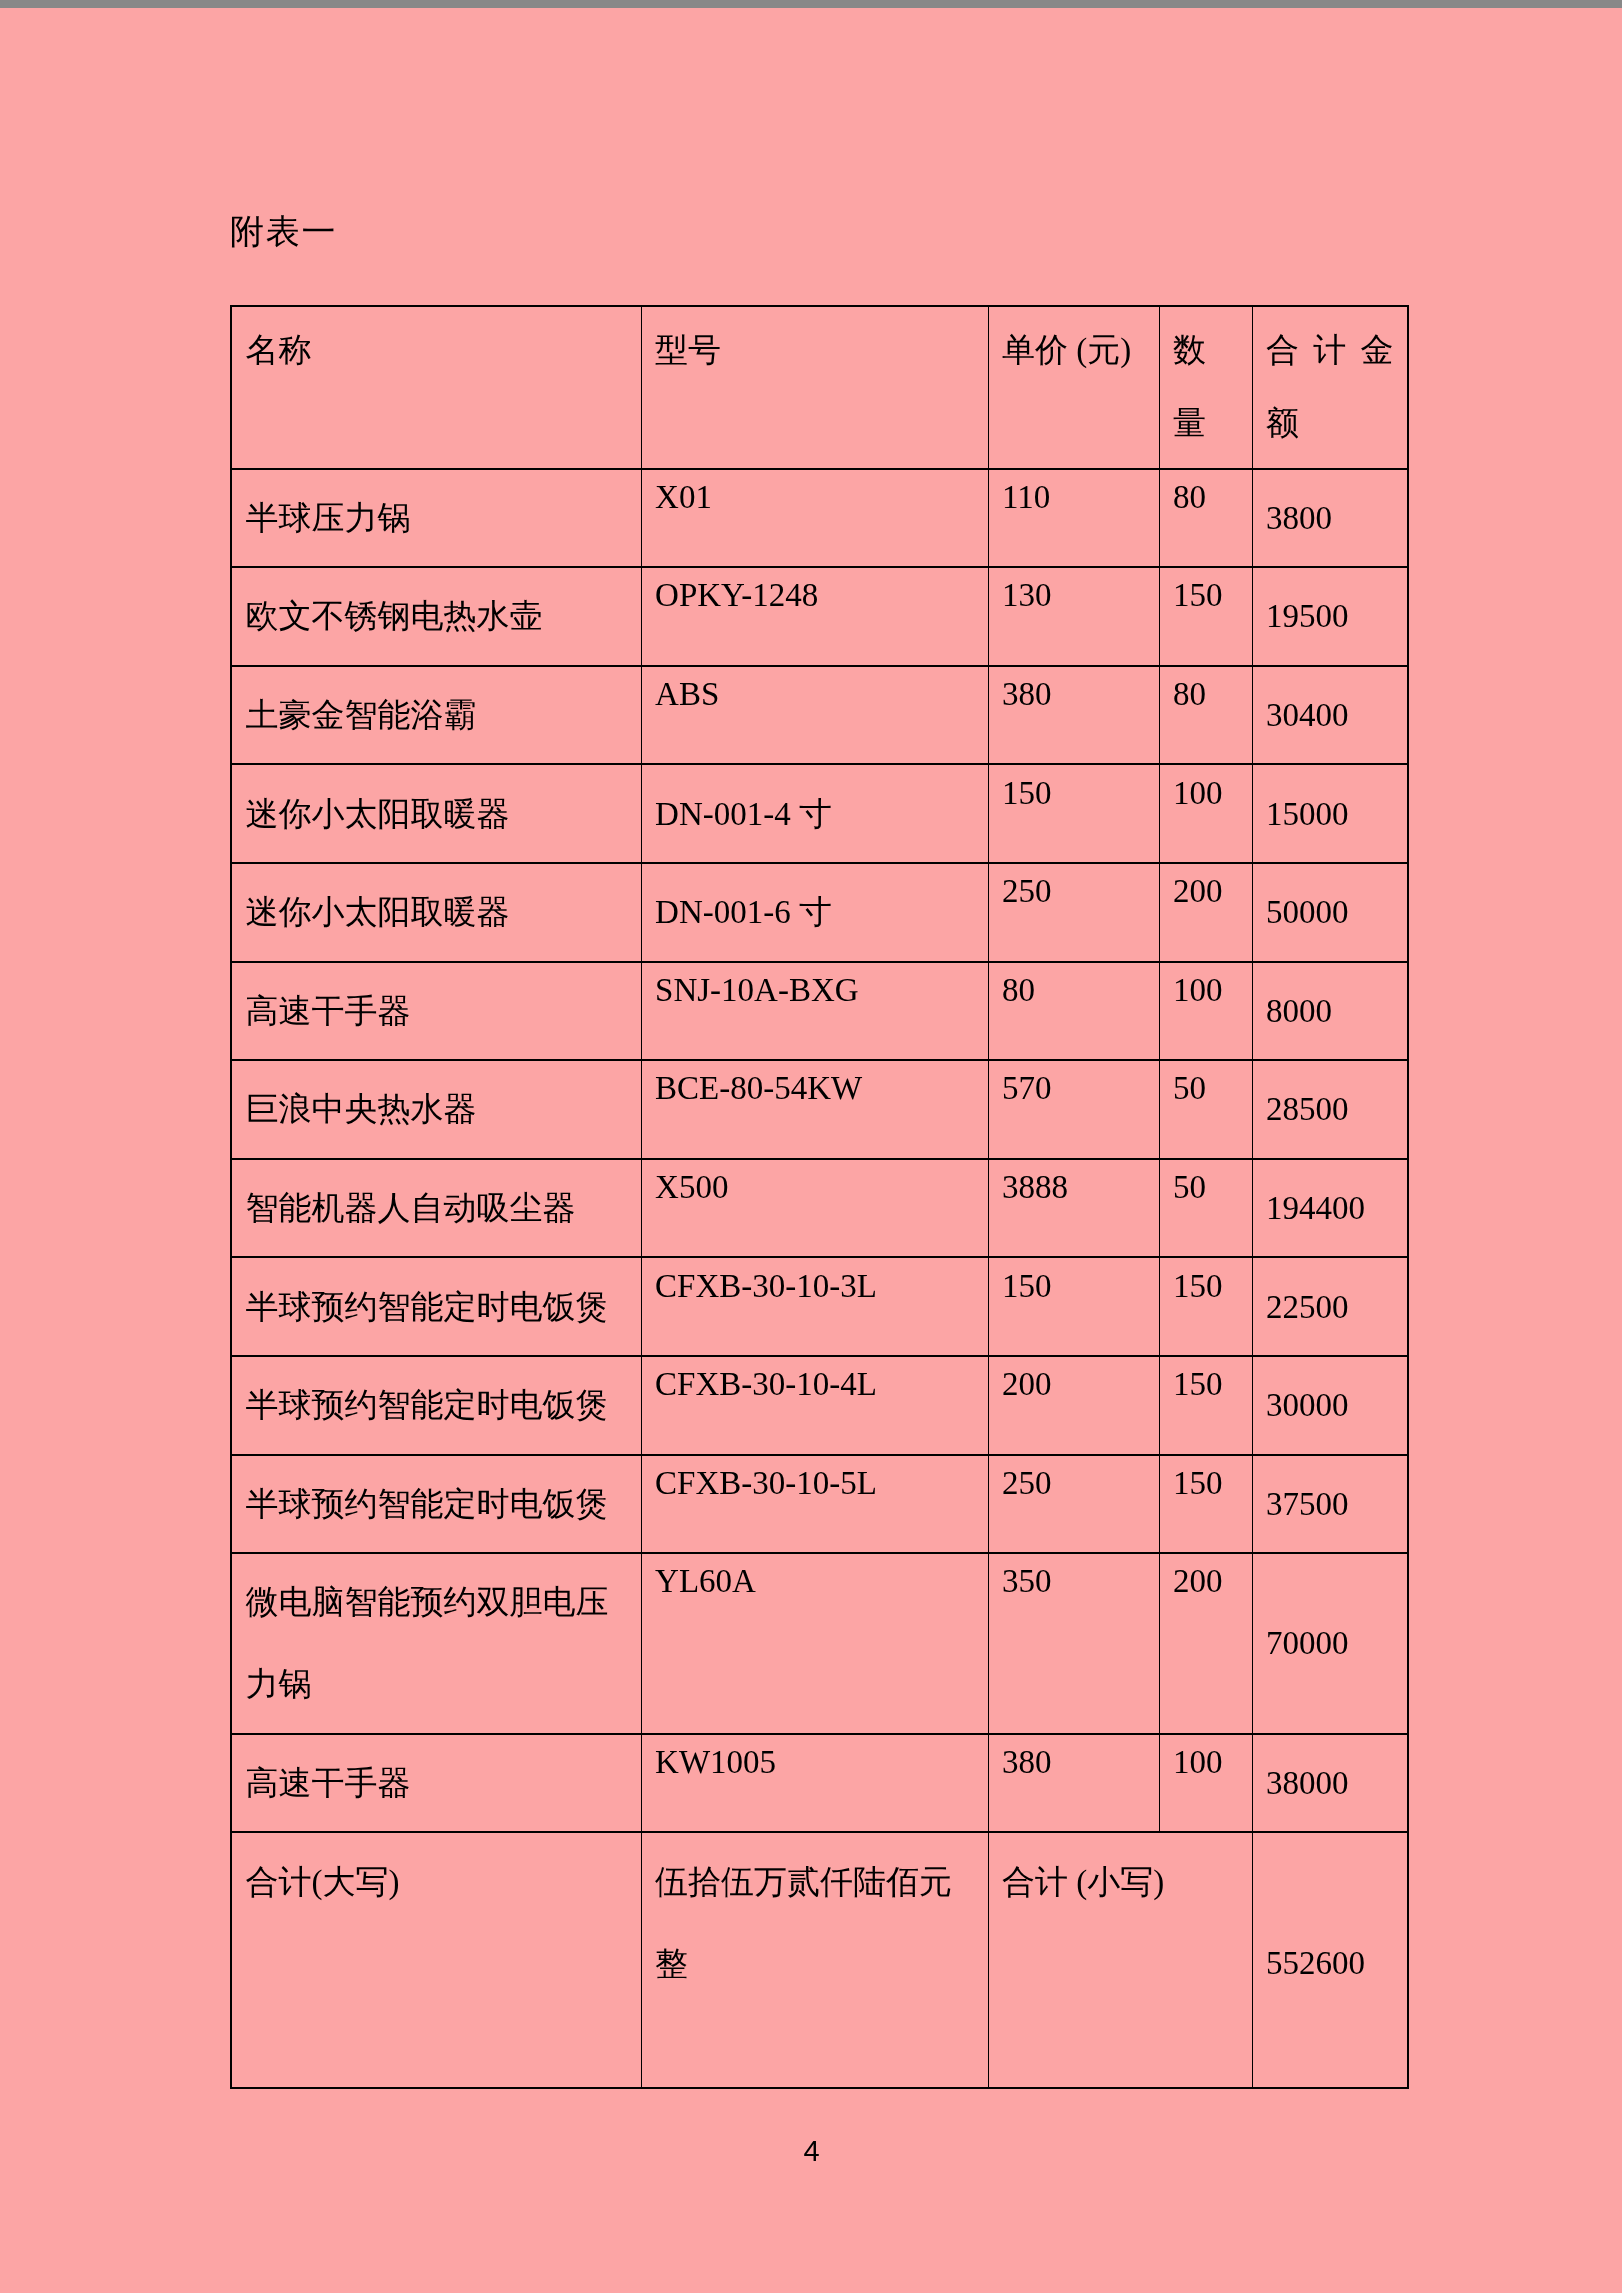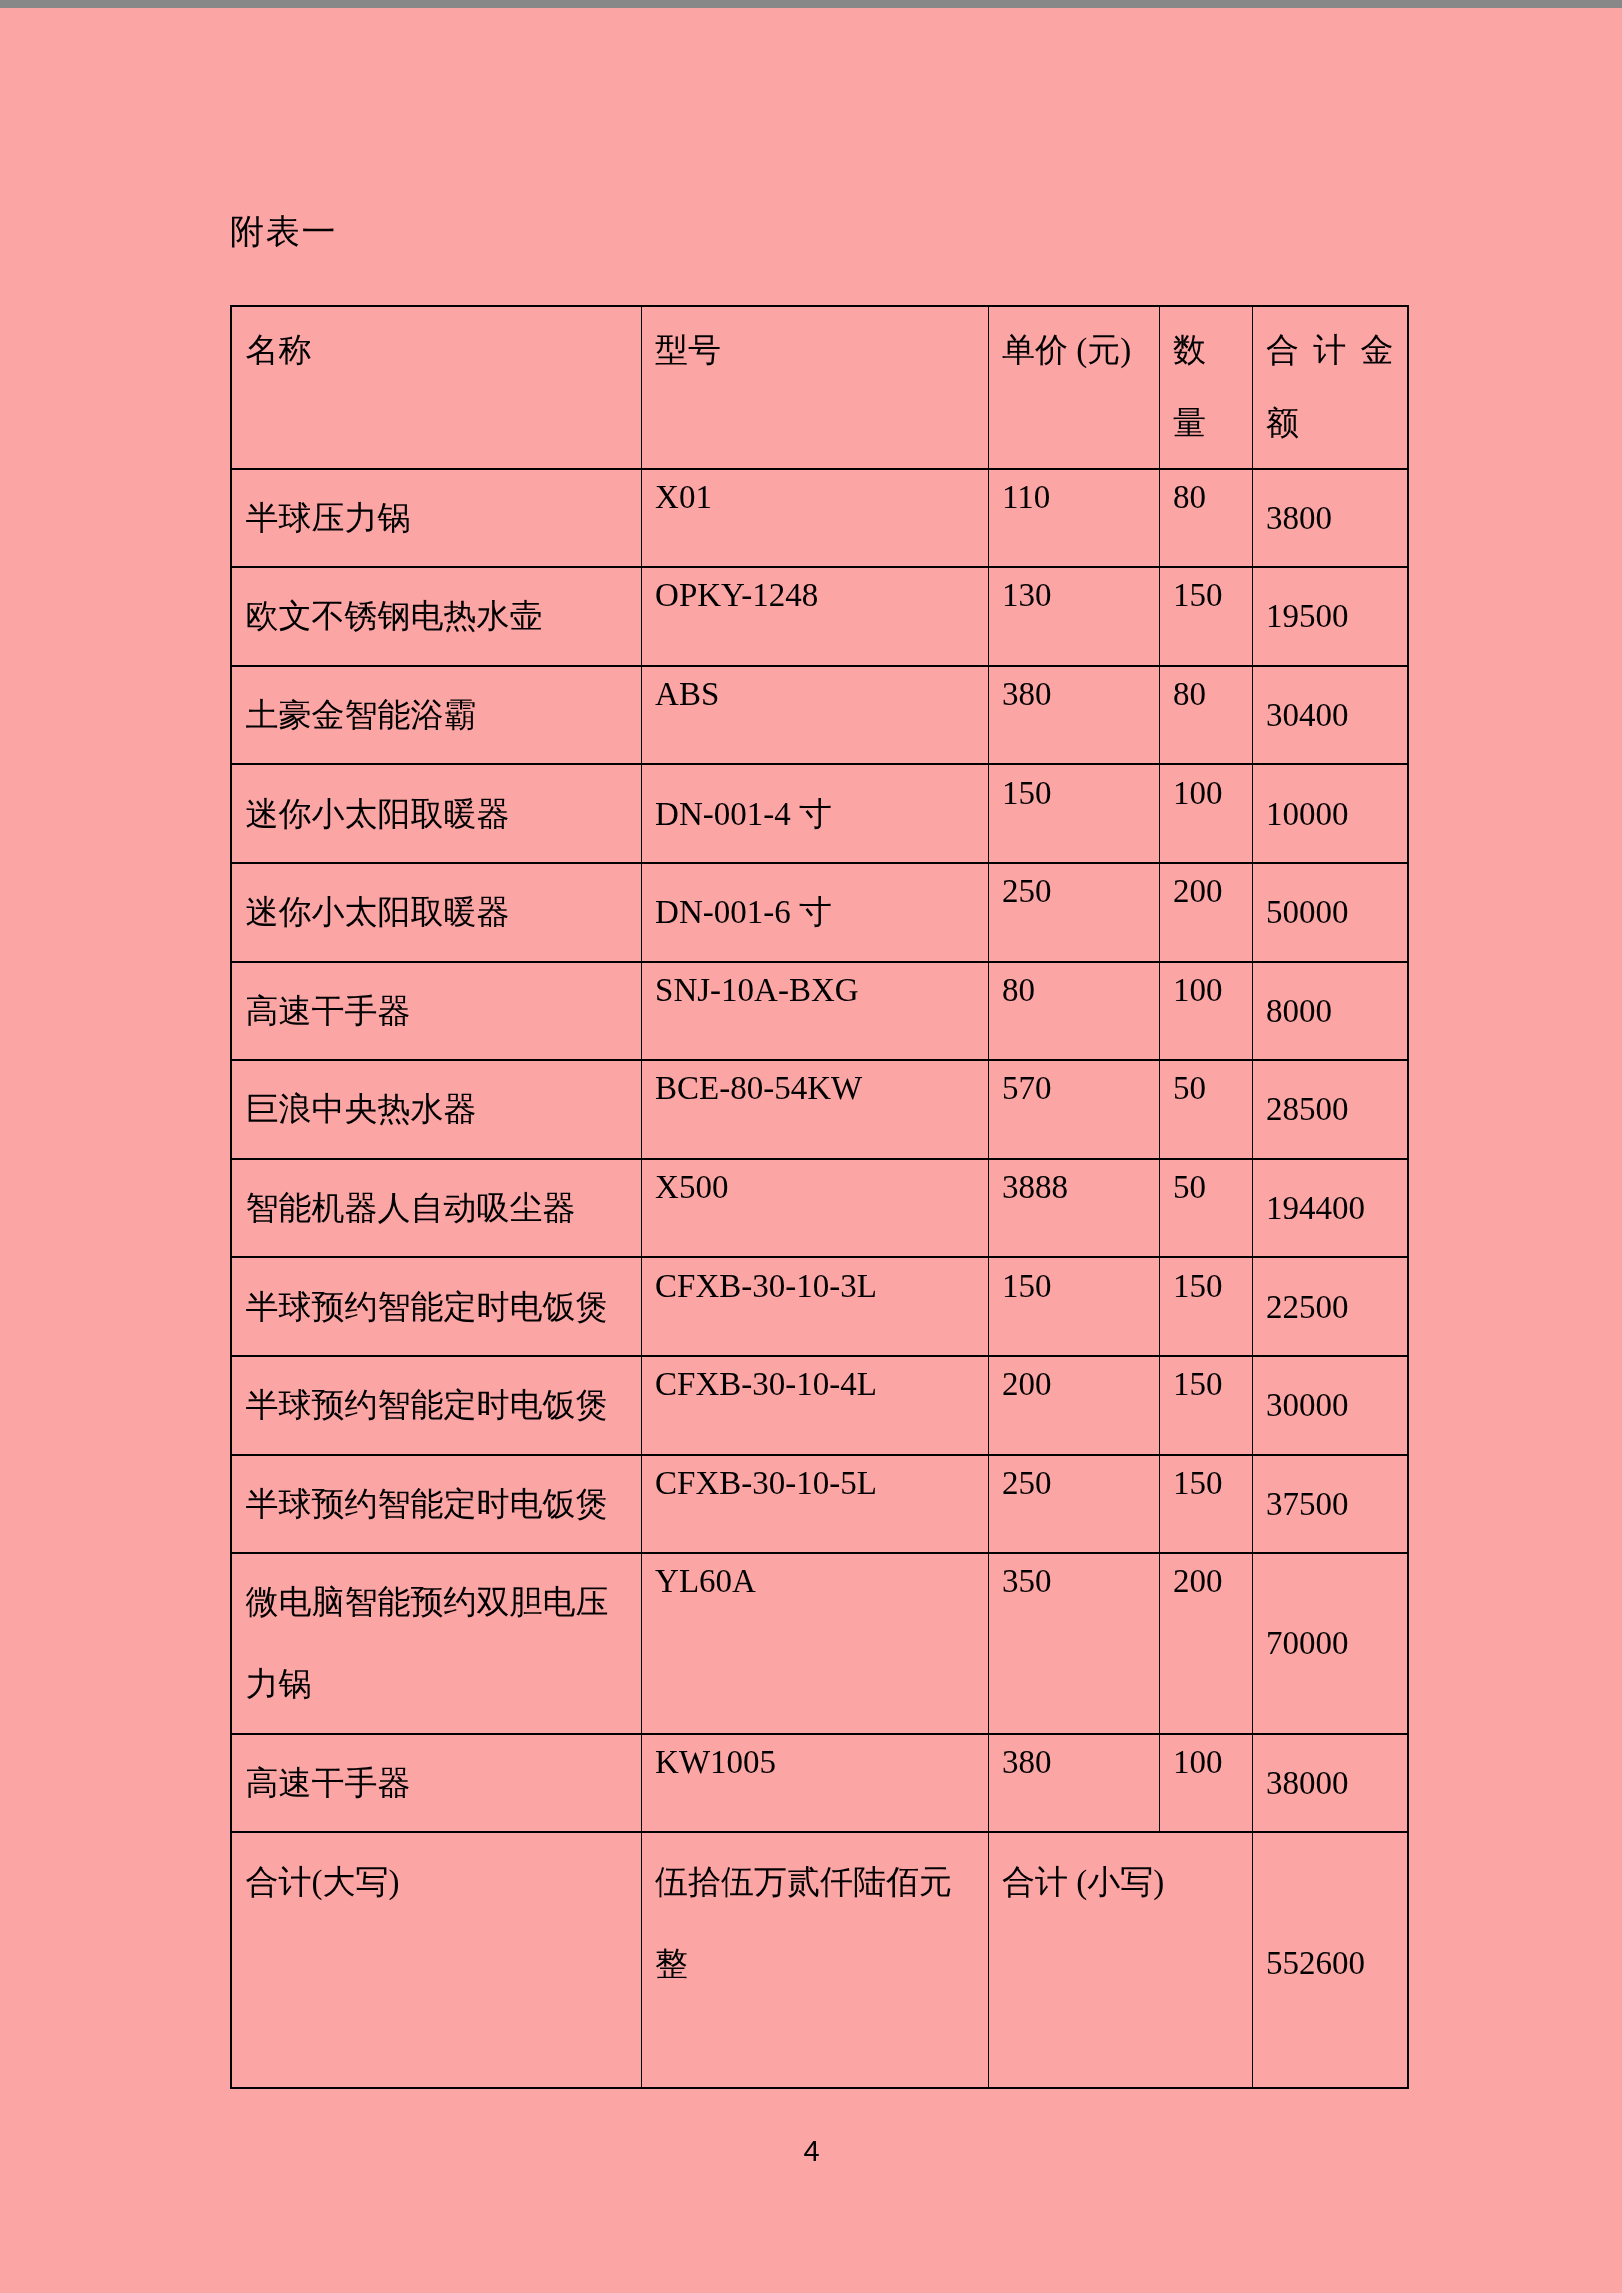--- a/index.html
+++ b/index.html
@@ -111,21 +111,21 @@
         <td class="c-model">ABS</td>
         <td class="c-price">380</td>
         <td class="c-qty">80</td>
         <td class="c-total">30400</td>
       </tr>
       <tr class="h-std">
         <td class="c-name">迷你小太阳取暖器</td>
         <td class="c-model center">DN-001-4 寸</td>
         <td class="c-price">150</td>
         <td class="c-qty">100</td>
-        <td class="c-total">10000</td>
+        <td class="c-total">15000</td>
       </tr>
       <tr class="h-std">
         <td class="c-name">迷你小太阳取暖器</td>
         <td class="c-model center">DN-001-6 寸</td>
         <td class="c-price">250</td>
         <td class="c-qty">200</td>
         <td class="c-total">50000</td>
       </tr>
       <tr class="h-std">
         <td class="c-name">高速干手器</td>

